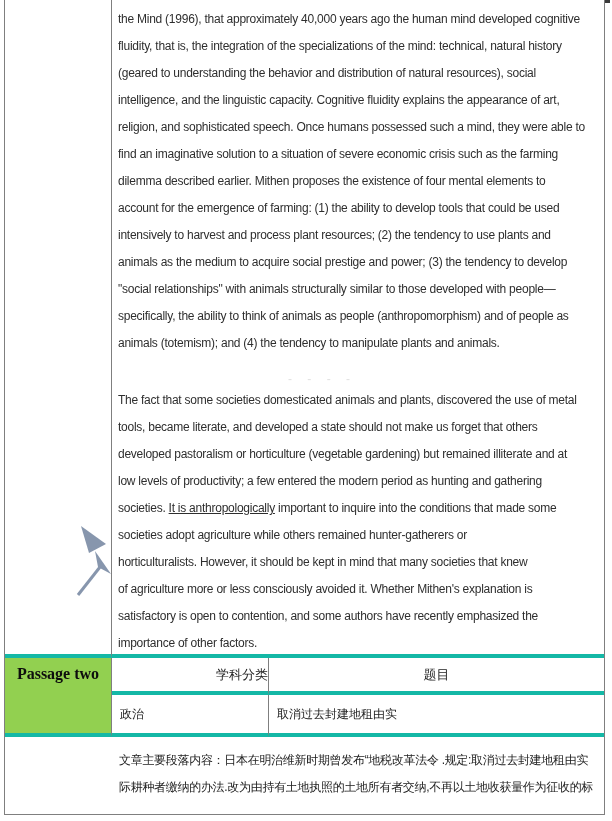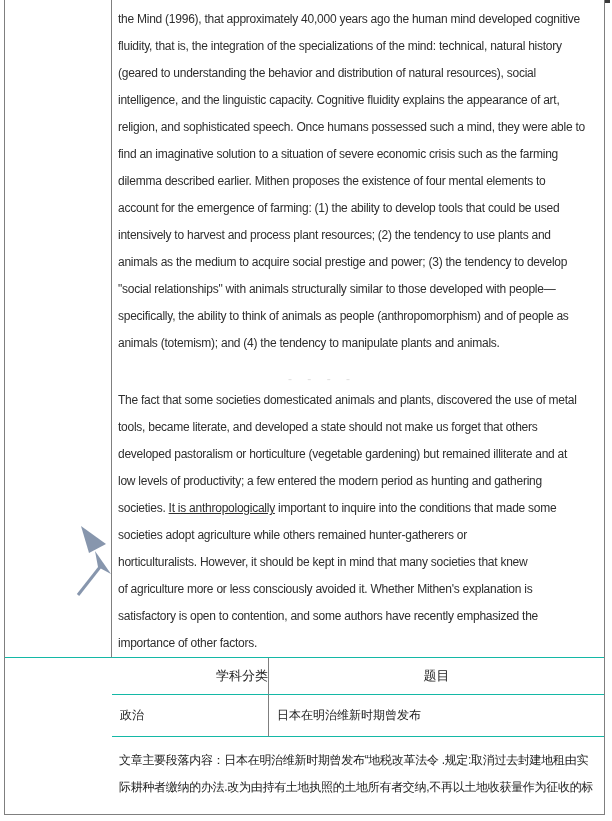--- a/index.html
+++ b/index.html
@@ -24,21 +24,21 @@
     width: 601px; height: 815px;
     display: grid;
     grid-template-columns: 107px 157px auto;
     grid-template-rows: 658px 37px 42px auto;
     border: 1px solid #7f7f7f;
     border-top: none;
     background: #fff;
   }
   .cell { position: relative; }
   .b-r { border-right: 1px solid #7f7f7f; }
-  .b-b { border-bottom: 1px solid #14b8a6; }
+  .b-b { border-bottom: 4px solid #14b8a6; }
 
   .corner-cell { grid-column: 1; grid-row: 1; }
   .passage-cell {
     grid-column: 2 / 4; grid-row: 1;
     padding: 6px 2px 0 6px;
     overflow: hidden;
   }
   .en-text {
     font-size: 12px;
     line-height: 27px;
@@ -130,33 +130,36 @@
 developed pastoralism or horticulture (vegetable gardening) but remained illiterate and at
 low levels of productivity; a few entered the modern period as hunting and gathering
 societies. </span><span class="underline">It is anthropologically</span><span> important to inquire into the conditions that made some
 societies adopt agriculture while others remained hunter-gatherers or
 horticulturalists. However, it should be kept in mind that many societies that knew
 of agriculture more or less consciously avoided it. Whether Mithen's explanation is
 satisfactory is open to contention, and some authors have recently emphasized the
 importance of other factors.</span></div>
     </div>
 
+    <div class="cell green-cell b-r b-b">
+      <span>Passage two</span>
+    </div>
 
     <div class="cell hdr-cell b-r b-b" style="grid-column:2; grid-row:2;justify-content:flex-end;">
       <span>学科分类</span>
     </div>
     <div class="cell hdr-cell b-b" style="grid-column:3; grid-row:2;">
       <span>题目</span>
     </div>
 
     <div class="cell val-cell b-r b-b" style="grid-column:2; grid-row:3;">
       <span>政治</span>
     </div>
     <div class="cell val-cell b-b" style="grid-column:3; grid-row:3;">
-      <span>日本在明治维新时期曾发布</span>
+      <span>取消过去封建地租由实</span>
     </div>
 
     <div class="cell recall-body-cell">
       <div class="cn-text">文章主要段落内容：日本在明治维新时期曾发布“地税改革法令 .规定:取消过去封建地租由实
 际耕种者缴纳的办法.改为由持有土地执照的土地所有者交纳,不再以土地收获量作为征收的标</div>
     </div>
 
   </div>
 
   <div class="artifact">-  -  -  -</div>

